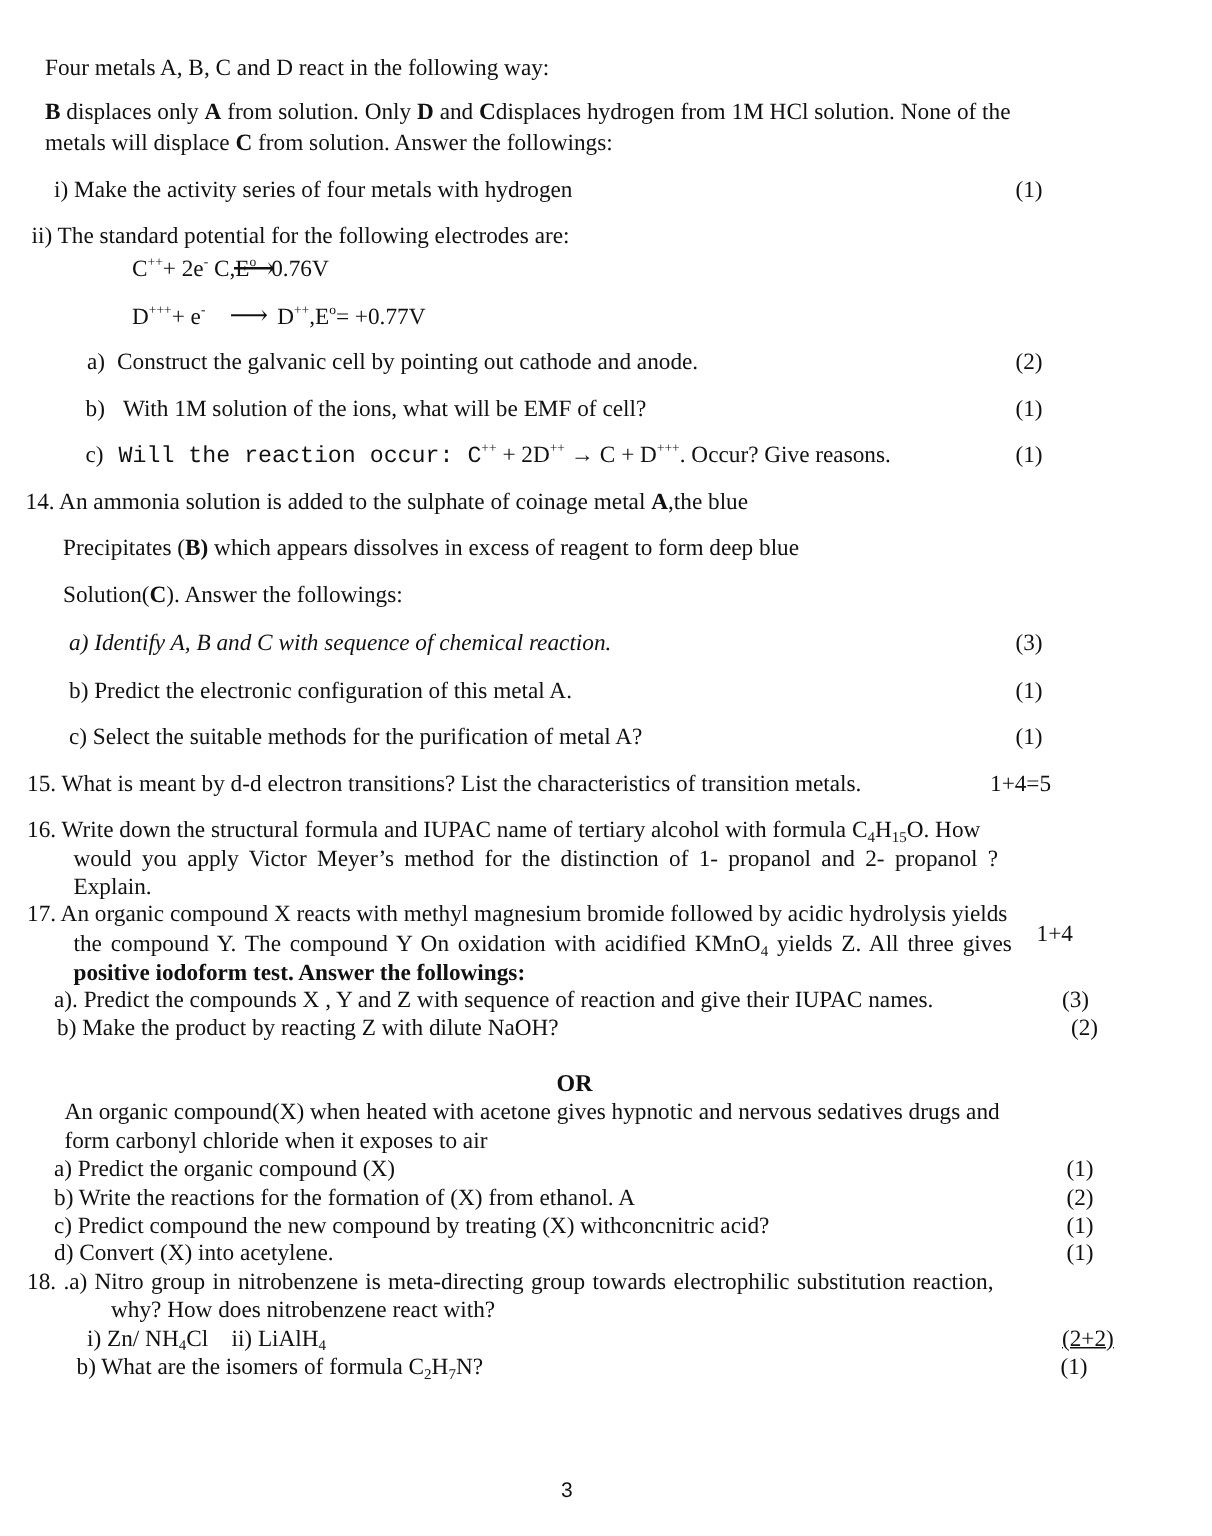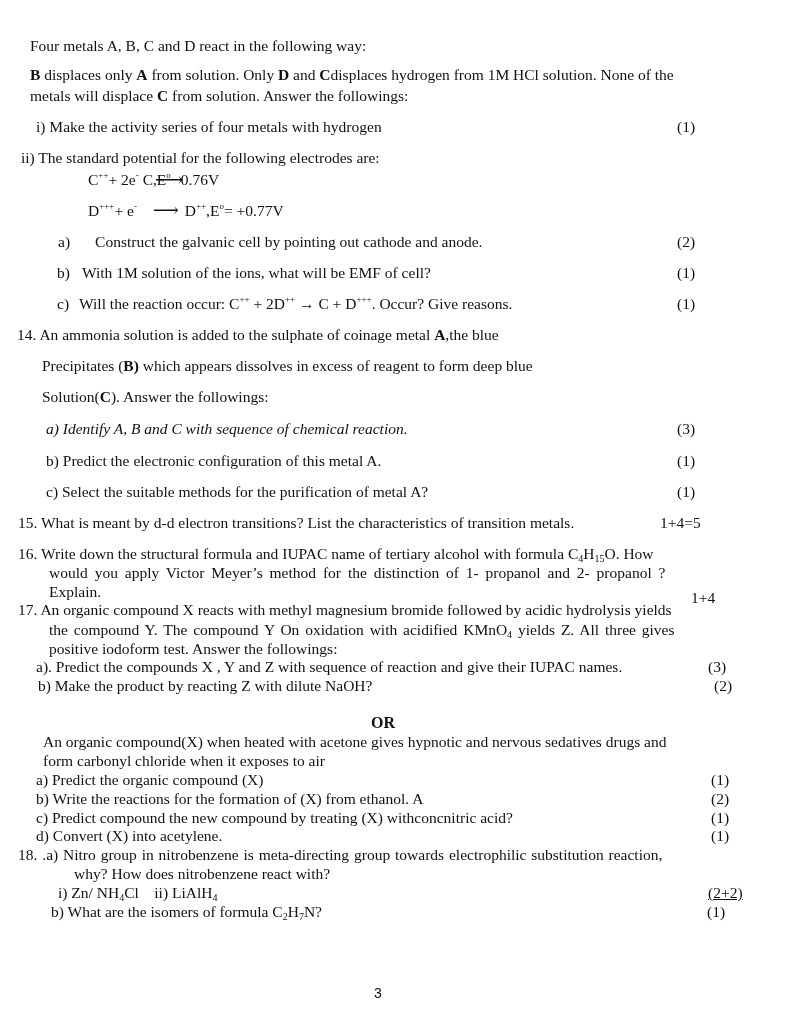--- a/index.html
+++ b/index.html
@@ -26,51 +26,51 @@
 
 <div class="ln" style="left:36px; top:118px;">i) Make the activity series of four metals with hydrogen</div>
 <div class="mk" style="left:677px; top:118px;">(1)</div>
 
 <div class="ln" style="left:21px; top:149px;">ii) The standard potential for the following electrodes are:</div>
 
 <div class="ln" style="left:88px; top:171px;"><span>C</span><sup>++</sup><span>+ 2e</span><sup>-</sup><span> C,</span><span style="position:relative; display:inline-block;"><span>E</span><sup>o</sup><span class="arrow" style="position:absolute; left:-2px; top:-1px; font-size:20px;">⟶</span></span><span style="margin-left:10px;">0.76V</span></div>
 
 <div class="ln" style="left:88px; top:201px;"><span>D</span><sup>+++</sup><span>+ e</span><sup>-</sup><span class="arrow" style="margin:0 6px 0 16px; font-size:18px;">⟶</span><span>D</span><sup>++</sup><span>,E</span><sup>o</sup><span>= +0.77V</span></div>
 
-<div class="ln" style="left:58px; top:233px;"><span>a)</span><span style="margin-left:25px;">Construct the galvanic cell by pointing out cathode and anode.</span></div>
+<div class="ln" style="left:58px; top:233px;"><span>a)</span><span style="margin-left:8px;">Construct the galvanic cell by pointing out cathode and anode.</span></div>
 <div class="mk" style="left:677px; top:233px;">(2)</div>
 
 <div class="ln" style="left:57px; top:264px;"><span>b)</span><span style="margin-left:12px;">With 1M solution of the ions, what will be EMF of cell?</span></div>
 <div class="mk" style="left:677px; top:264px;">(1)</div>
 
-<div class="ln" style="left:57px; top:295px;"><span>c)</span><span style="margin-left:10px;">Will the reaction occur: C</span><sup>++</sup><span> + 2D</span><sup>++</sup><span> → C + D</span><sup>+++</sup><span>. Occur? Give reasons.</span></div>
+<div class="ln" style="left:57px; top:295px;"><span>c)</span><span style="margin-left:10px;font-family:Liberation Mono, monospace;">Will the reaction occur: C</span><sup>++</sup><span> + 2D</span><sup>++</sup><span> → C + D</span><sup>+++</sup><span>. Occur? Give reasons.</span></div>
 <div class="mk" style="left:677px; top:295px;">(1)</div>
 
 <div class="ln" style="left:17px; top:326px;"><span>14. An ammonia solution is added to the sulphate of coinage metal </span><b>A</b><span>,the blue</span></div>
 <div class="ln" style="left:42px; top:357px;"><span>Precipitates (</span><b>B)</b><span> which appears dissolves in excess of reagent to form deep blue</span></div>
 <div class="ln" style="left:42px; top:388px;"><span>Solution(</span><b>C</b><span>). Answer the followings:</span></div>
 
 <div class="ln" style="left:46px; top:420px;font-style:italic;">a)  Identify A, B and C with sequence of chemical reaction.</div>
 <div class="mk" style="left:677px; top:420px;">(3)</div>
 <div class="ln" style="left:46px; top:452px;">b) Predict the electronic configuration of this metal A.</div>
 <div class="mk" style="left:677px; top:452px;">(1)</div>
 <div class="ln" style="left:46px; top:483px;">c) Select the suitable methods for the purification of metal A?</div>
 <div class="mk" style="left:677px; top:483px;">(1)</div>
 
 <div class="ln" style="left:18px; top:514px;">15. What is meant by d-d electron transitions? List the characteristics of transition metals.</div>
 <div class="mk" style="left:660px; top:514px;">1+4=5</div>
 
 <div class="ln jus" style="left:18px; top:545px; width:722px;"><span>16. Write down the structural formula and IUPAC name of tertiary alcohol with formula C</span><sub>4</sub><span>H</span><sub>15</sub><span>O. How</span></div>
 <div class="ln" style="left:49px; top:564px; width:691px; word-spacing:3px;">would you apply Victor Meyer’s method for the distinction of 1- propanol and 2- propanol ?</div>
 <div class="ln" style="left:49px; top:583px;text-align:center;">Explain.</div>
-<div class="mk" style="left:691px; top:589px;">1+4</div>
+<div class="mk" style="left:691px; top:614px;">1+4</div>
 
 <div class="ln" style="left:18px; top:601px;">17. An organic compound X reacts with methyl magnesium bromide followed by acidic hydrolysis yields</div>
 <div class="ln" style="left:49px; top:621px; word-spacing:2px;"><span>the compound Y. The compound Y On oxidation with acidified KMnO</span><sub>4</sub><span> yields Z. All three gives</span></div>
-<div class="ln" style="left:49px; top:640px;">positive iodoform test. Answer the followings:</div>
+<div class="ln" style="left:49px; top:640px;font-weight:bold;">positive iodoform test. Answer the followings:</div>
 <div class="ln" style="left:36px; top:658px;">a).  Predict the compounds  X , Y and Z  with sequence of reaction and give their IUPAC names.</div>
 <div class="mk" style="left:708px; top:658px;">(3)</div>
 <div class="ln" style="left:38px; top:677px;">b) Make the product by reacting Z with dilute NaOH?</div>
 <div class="mk" style="left:714px; top:677px;">(2)</div>
 
 <div class="ln or" style="left:371px; top:714px;">OR</div>
 <div class="ln" style="left:43px; top:733px;">An organic compound(X) when heated with acetone gives hypnotic and nervous sedatives drugs and</div>
 <div class="ln" style="left:43px; top:752px;">form carbonyl chloride when it exposes to air</div>
 
 <div class="ln" style="left:36px; top:771px;">a)  Predict the organic compound (X)</div>

